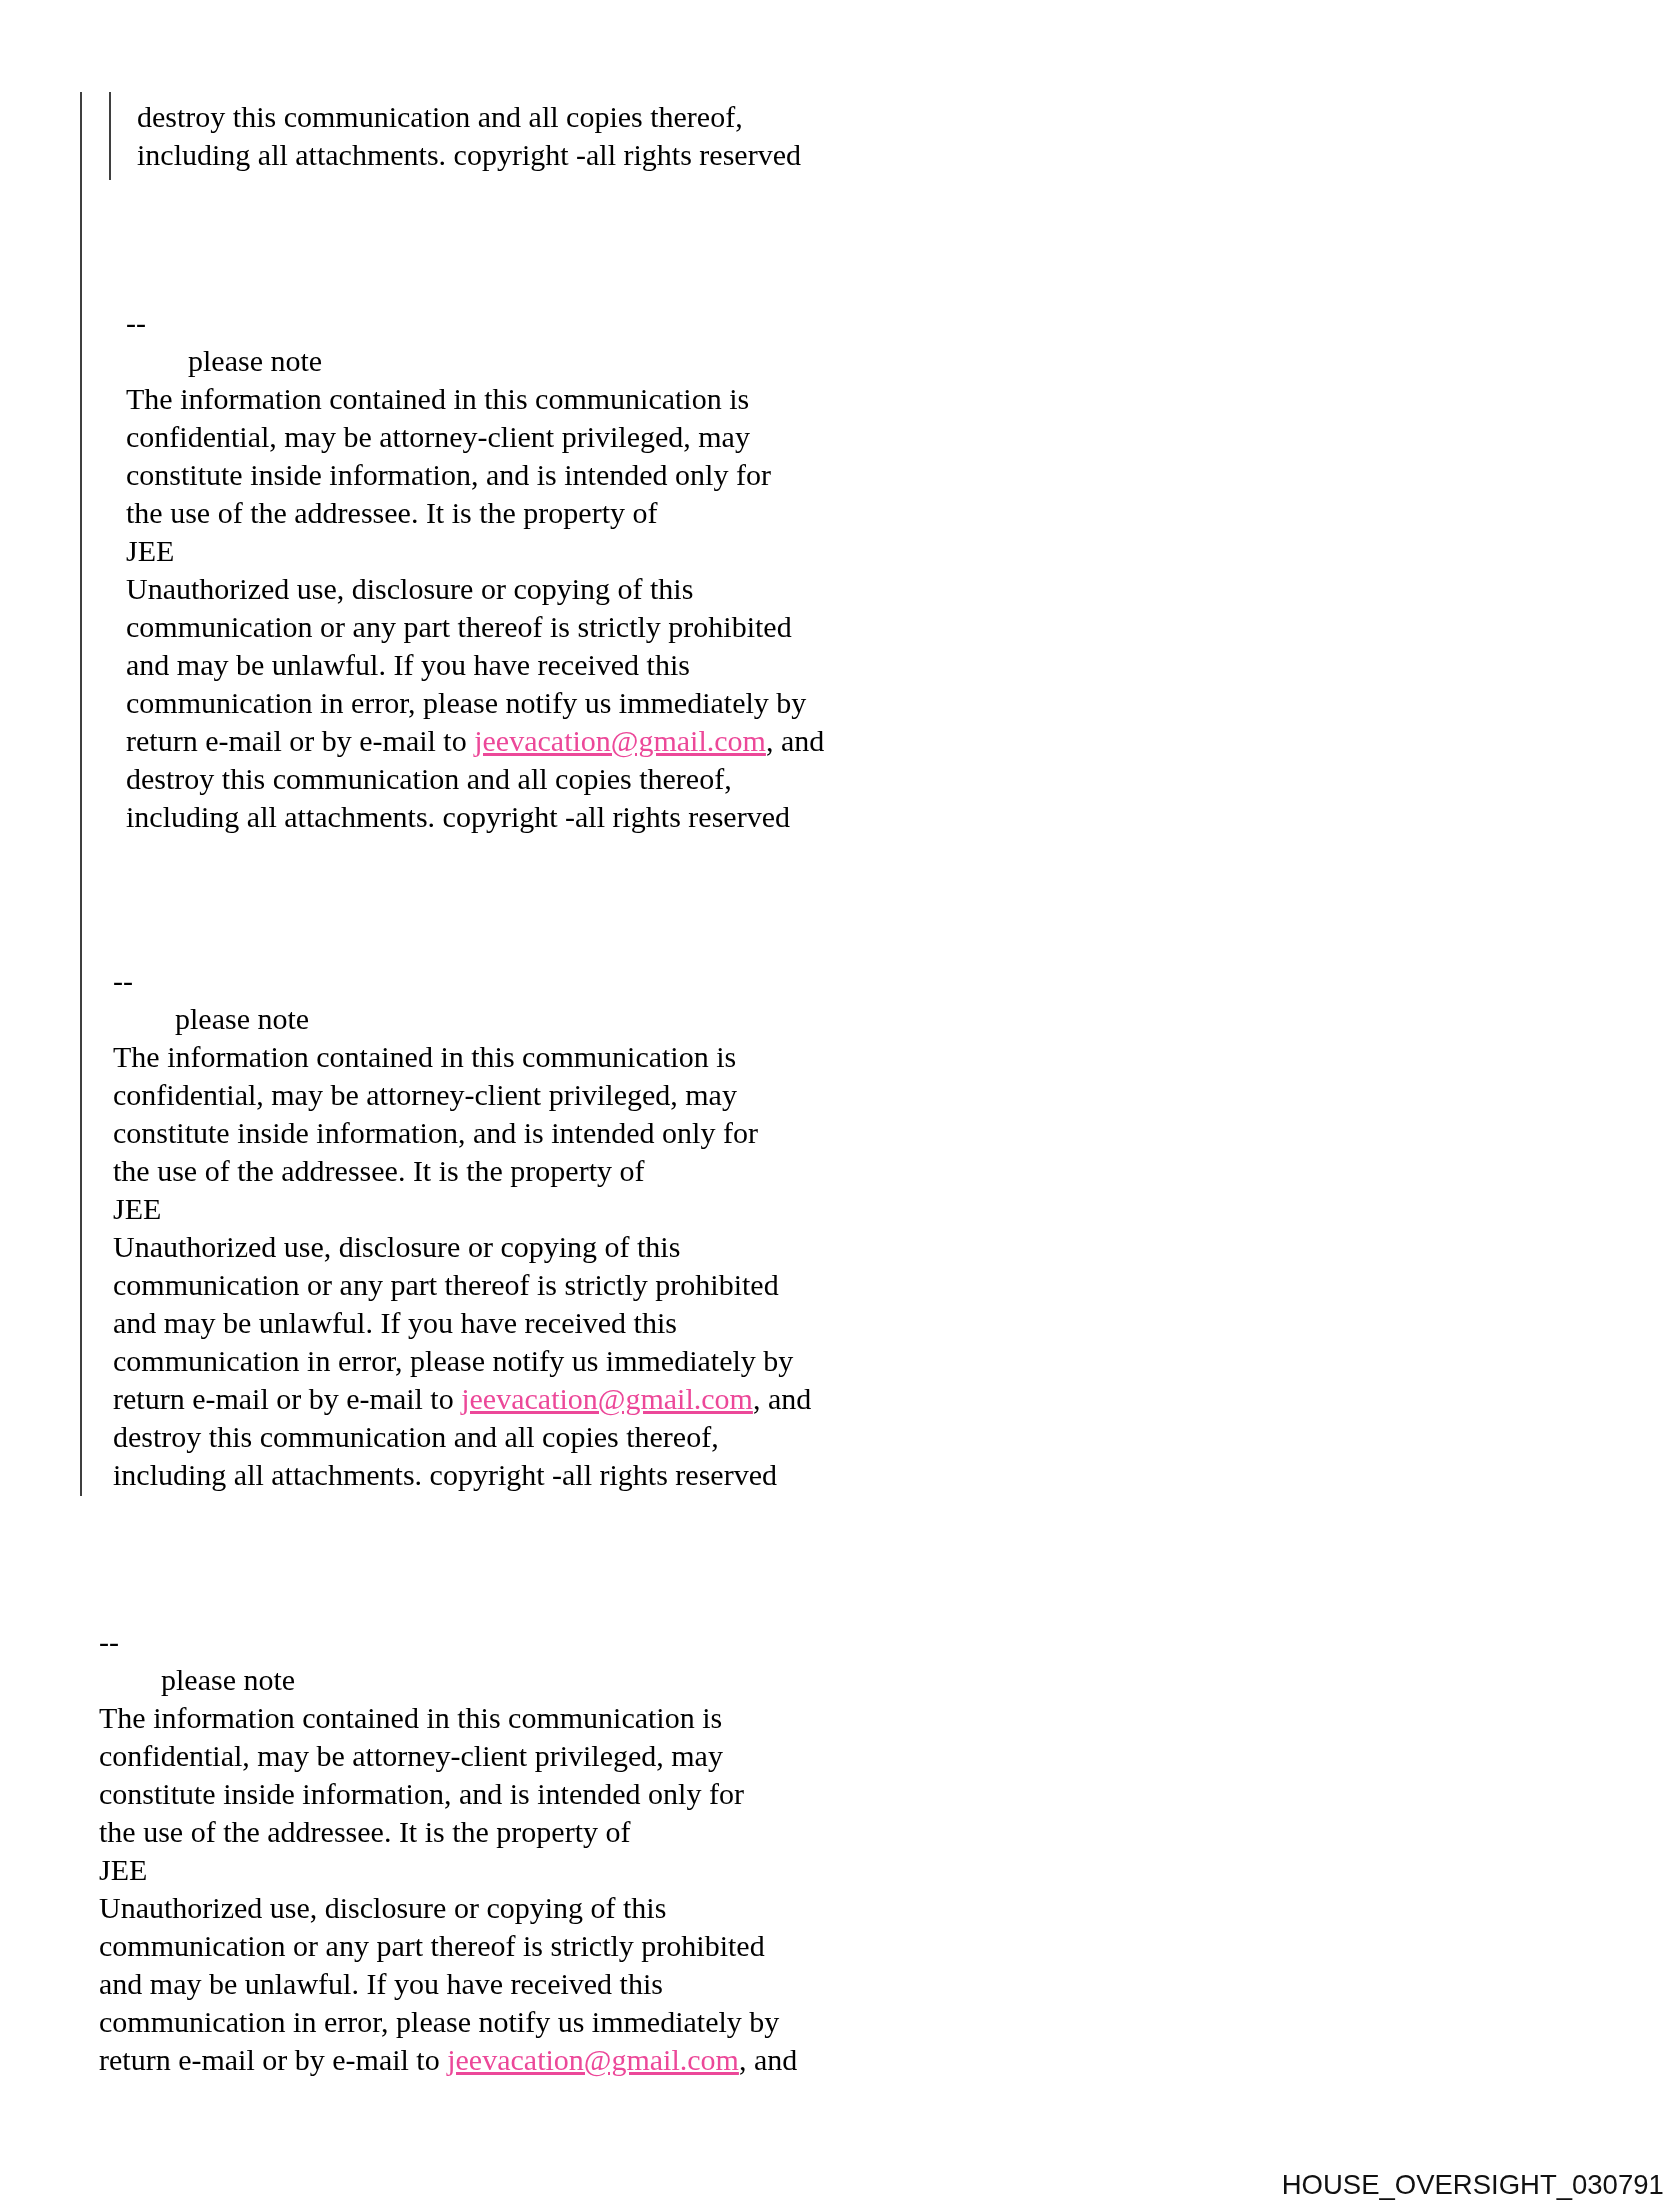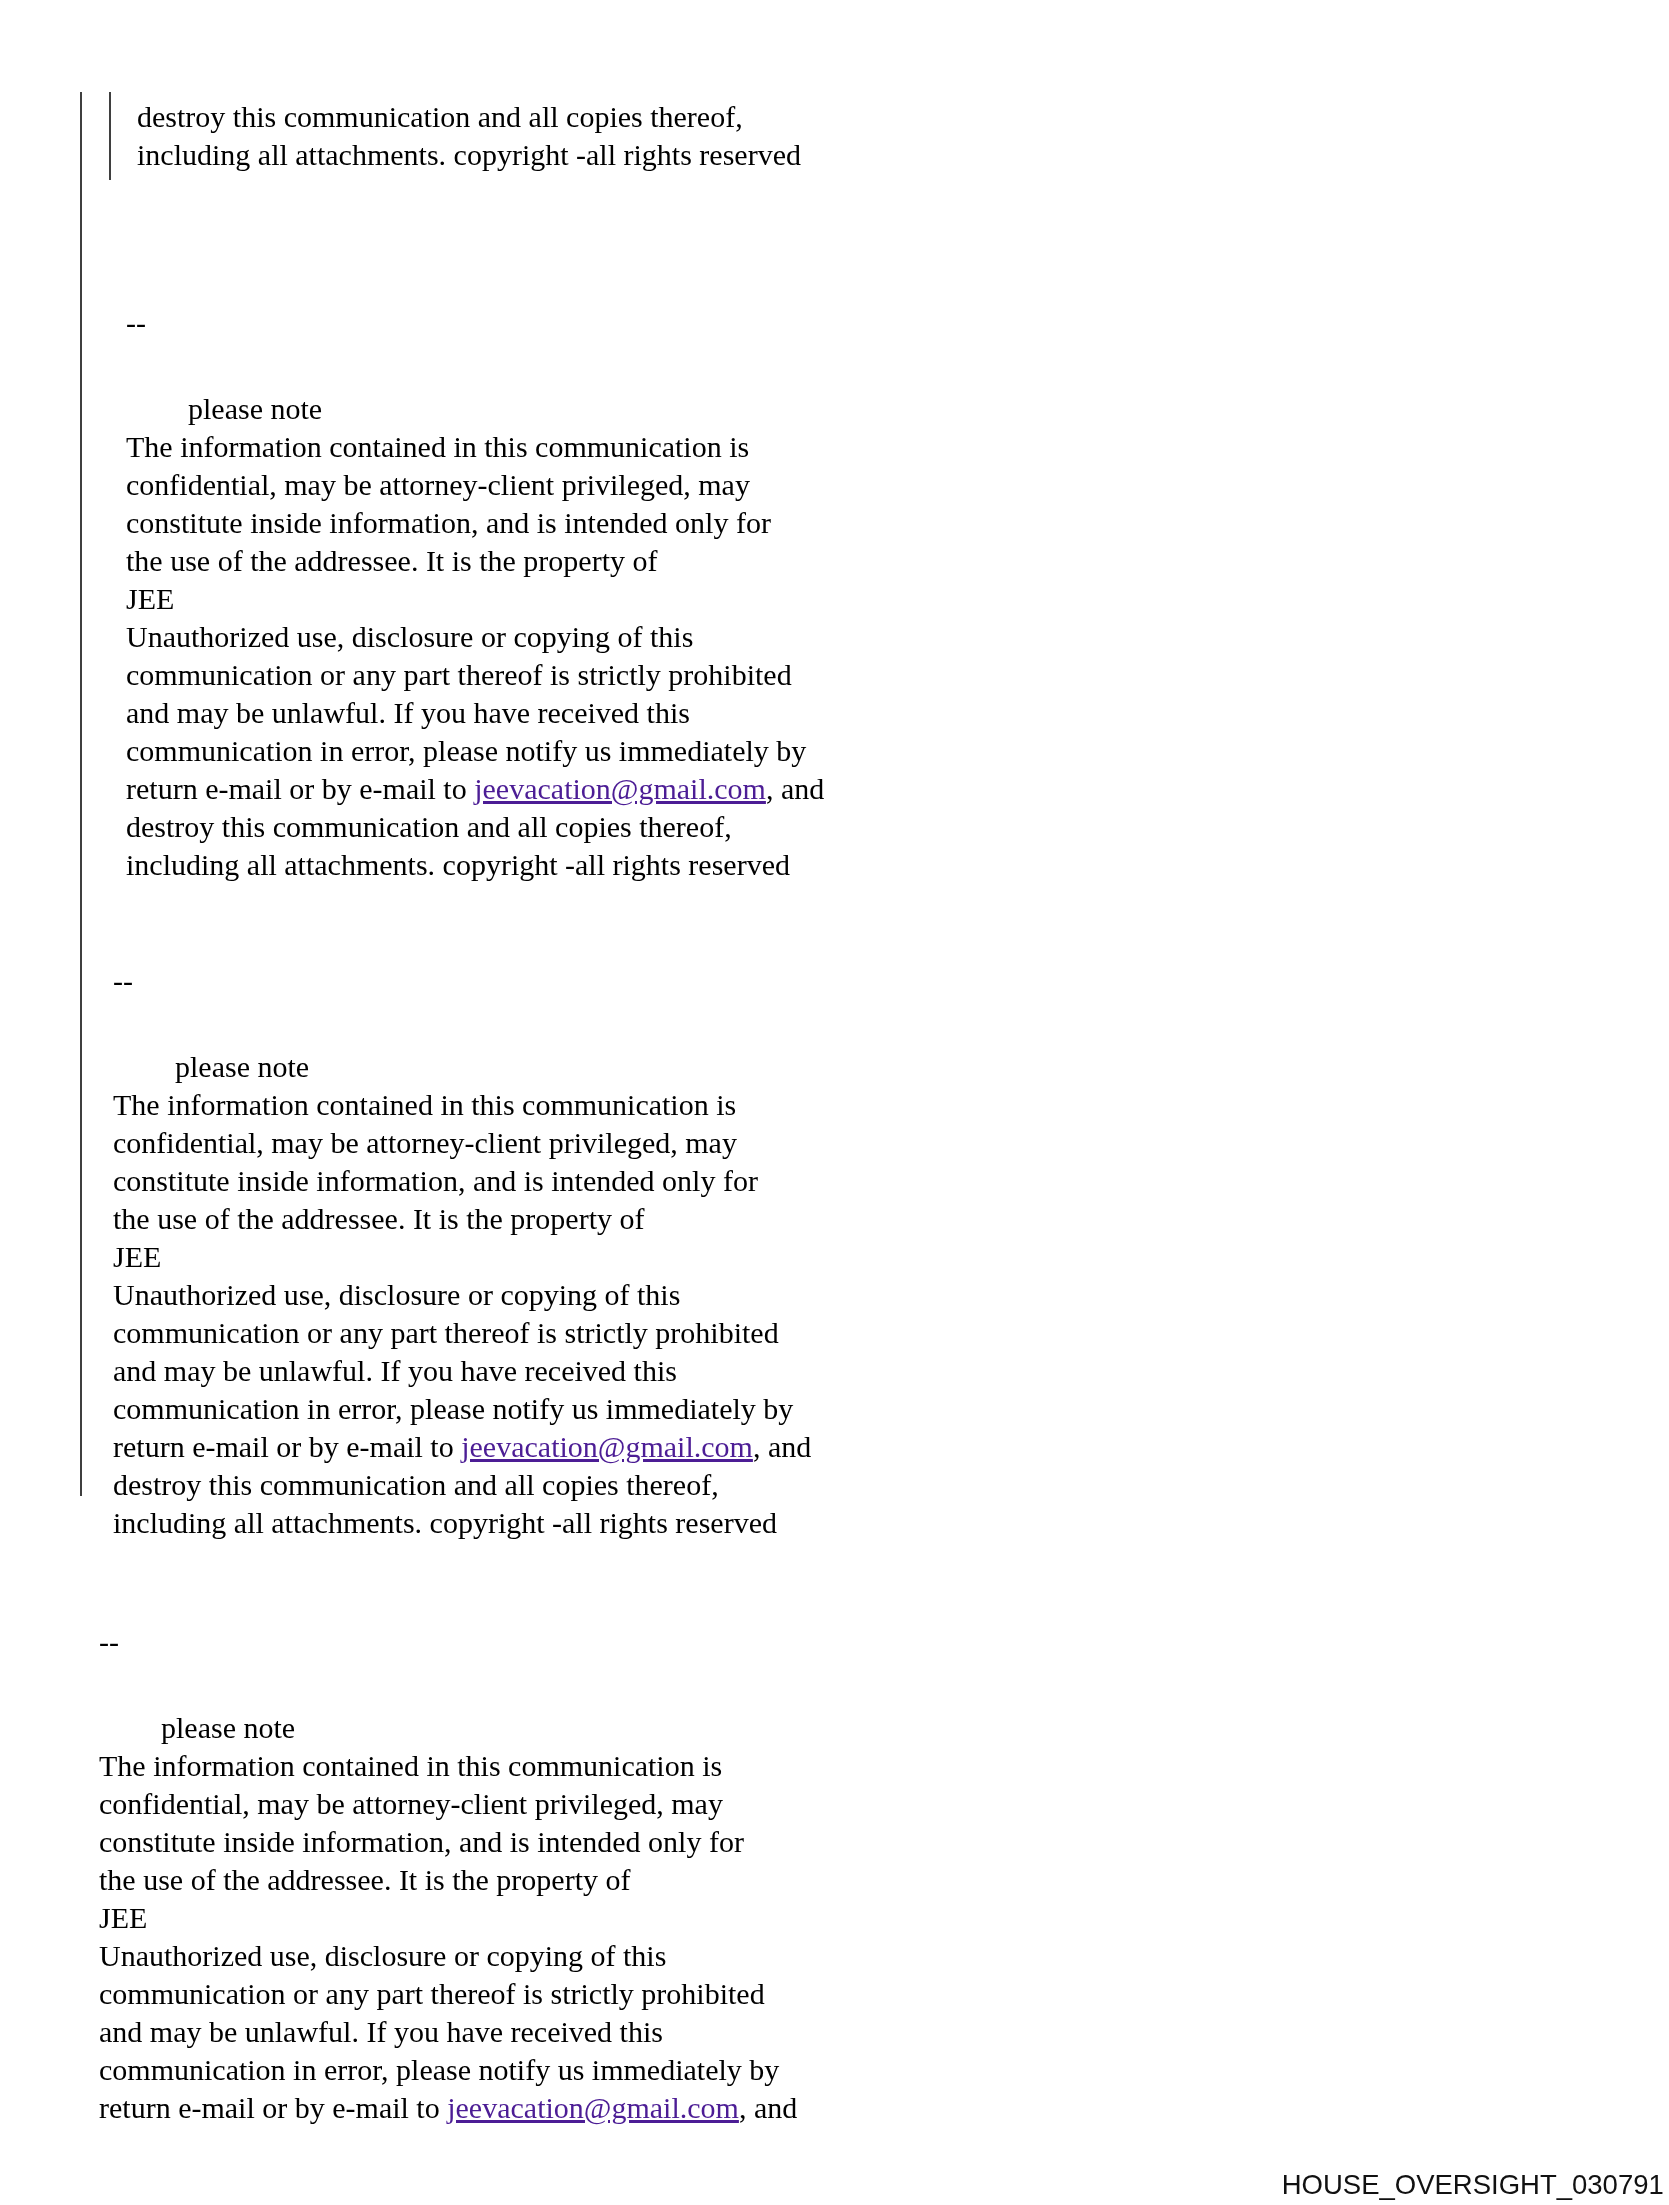--- a/index.html
+++ b/index.html
@@ -17,28 +17,28 @@
     overflow: hidden;
     margin: 0 auto;
   }
   .textblock {
     position: absolute;
     font-size: 30px;
     line-height: 38px;
     white-space: nowrap;
   }
   .line { height: 38px; }
-  .note { padding-left: 62px; margin-top: 48px; }
+  .note { padding-left: 62px; }
   .quote-bar {
     position: absolute;
     width: 2px;
     background: #3f3f3f;
   }
   .email {
-    color: #4c1d95;
+    color: #ec4899;
     text-decoration: underline;
     cursor: pointer;
   }
   .bates {
     position: absolute;
     right: 5.2px;
     bottom: 3.9px;
     font-family: "Liberation Sans", sans-serif;
     font-size: 27.5px;
     color: #111111;

